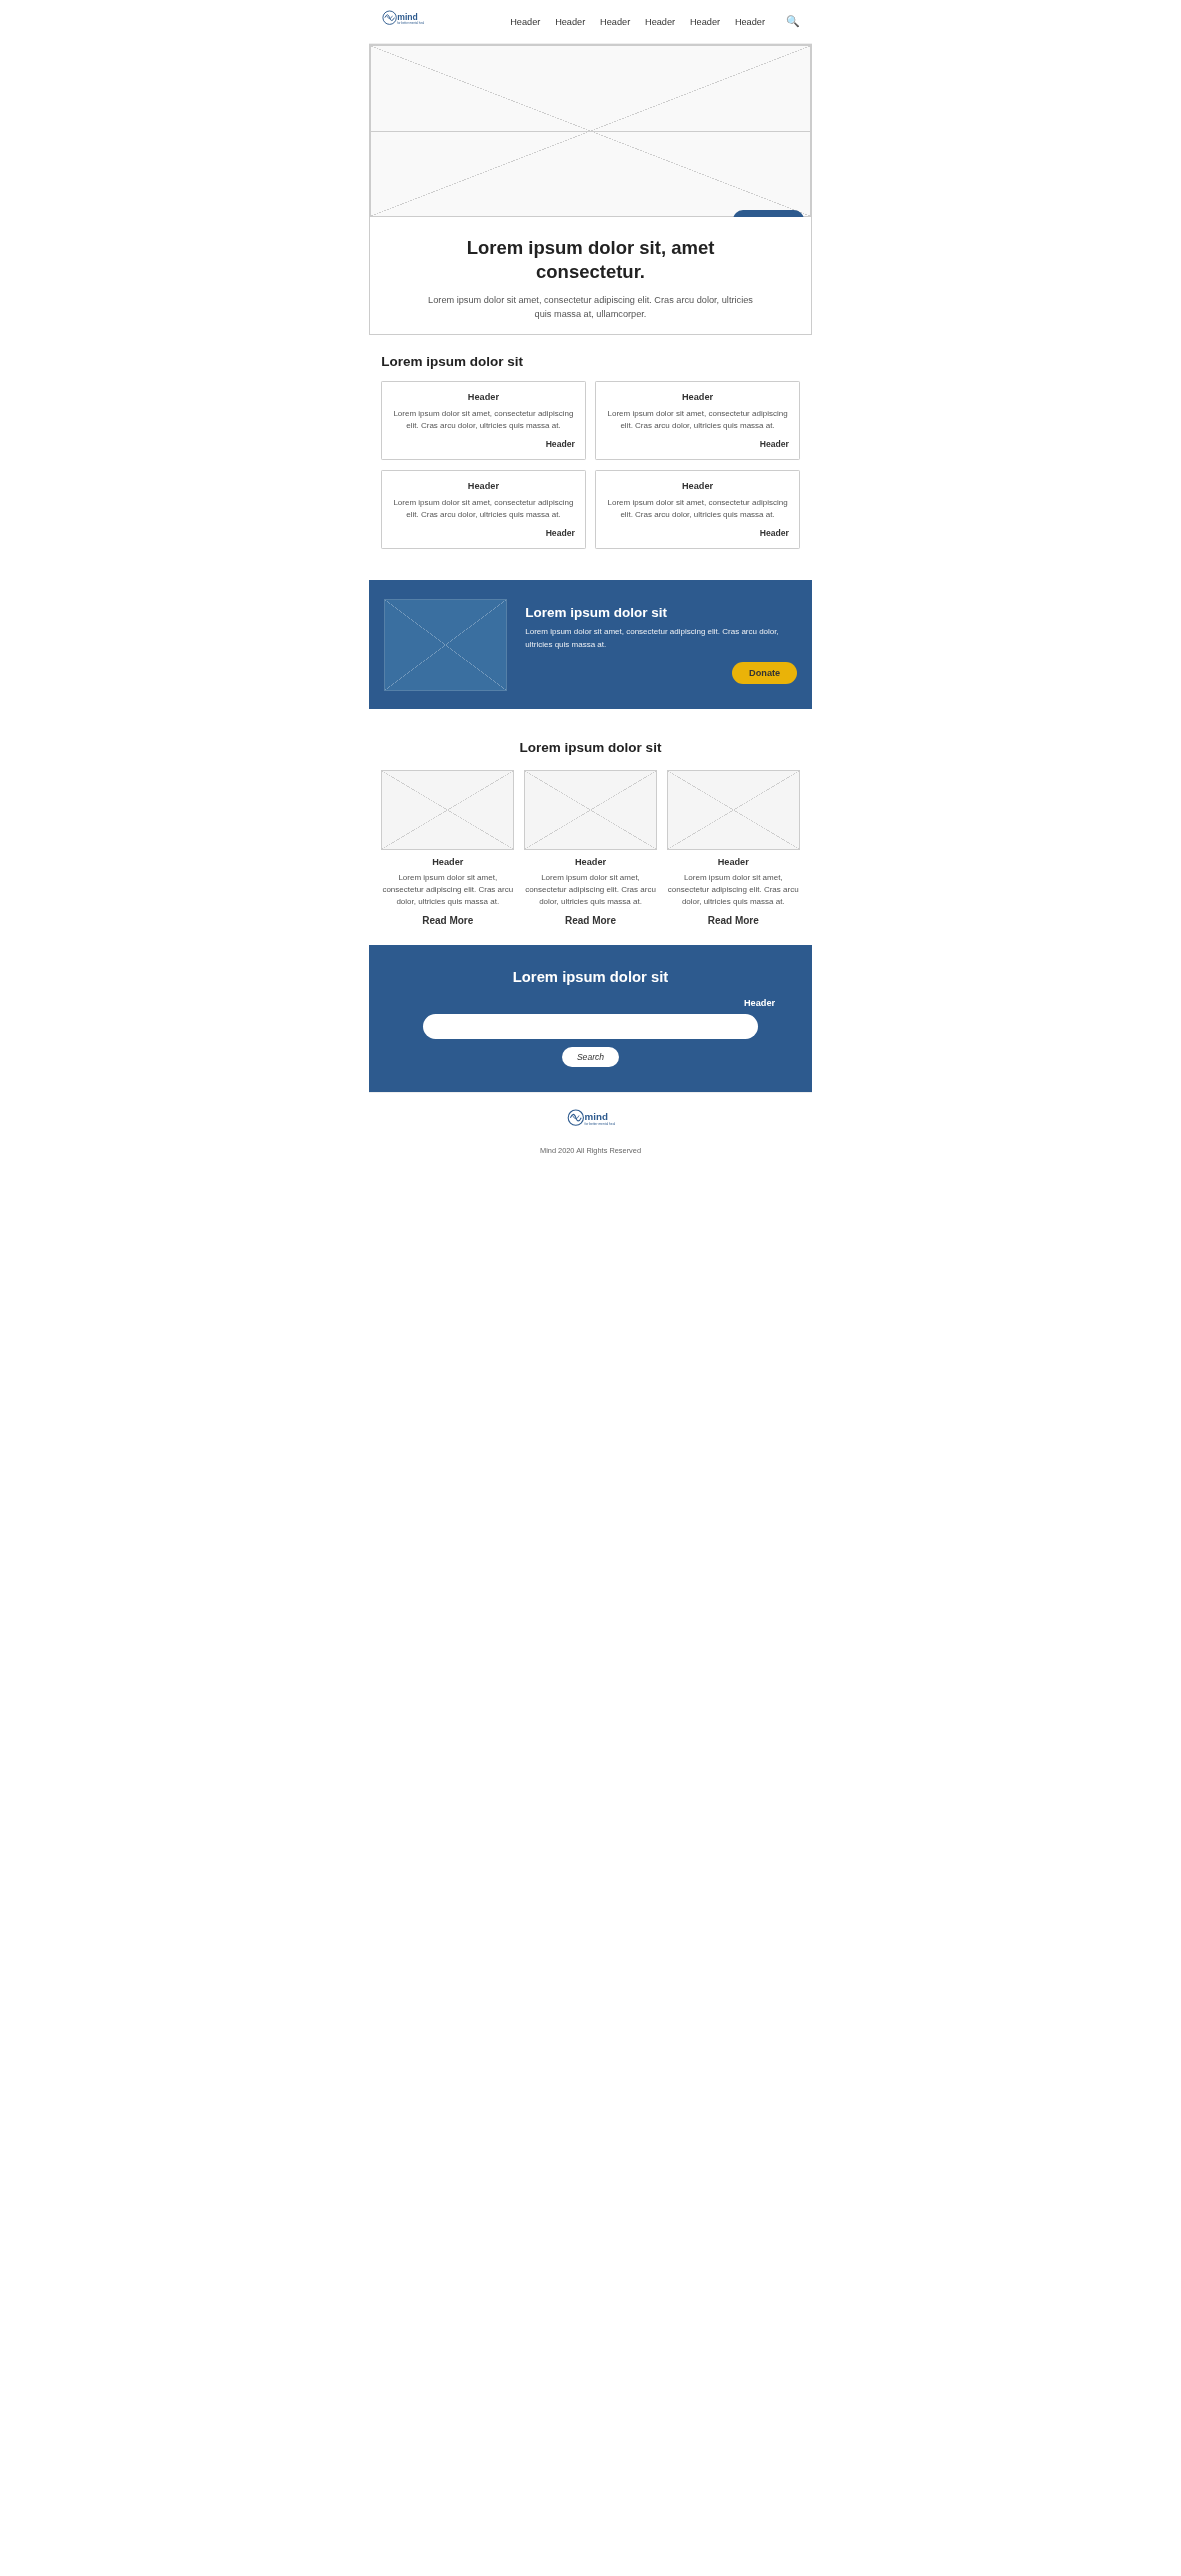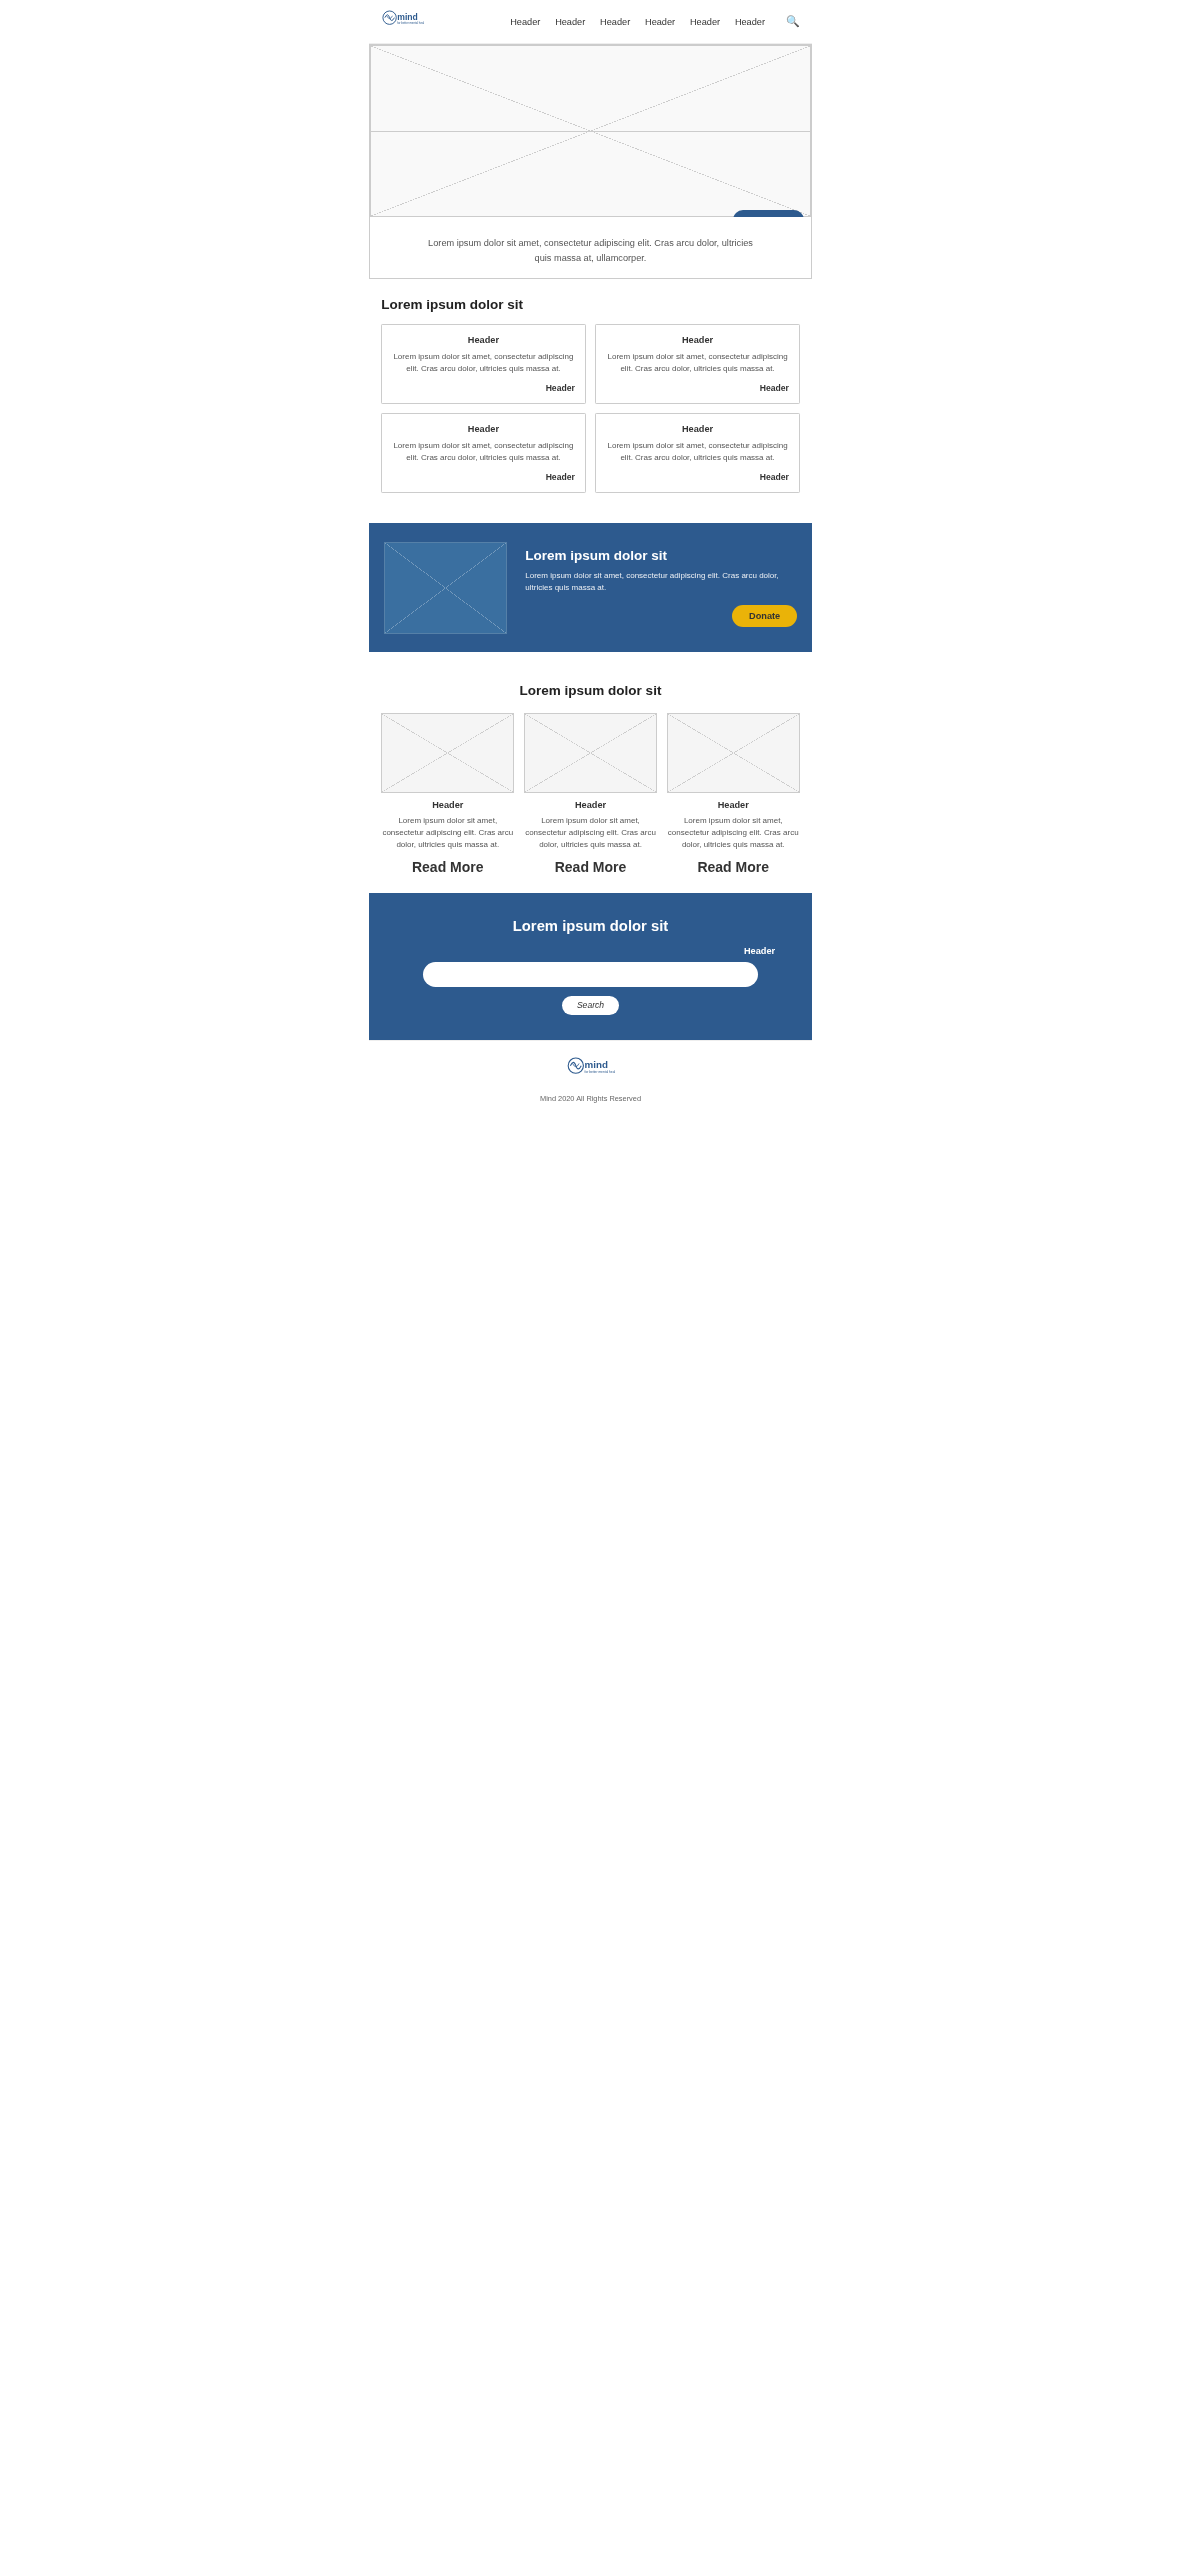--- a/index.html
+++ b/index.html
@@ -103,21 +103,21 @@
     }
     .image-card-img::before {
       content: '';
       position: absolute; top: 0; left: 0;
       width: 100%; height: 100%;
       background: linear-gradient(to bottom right, transparent calc(50% - 0.3px), #ccc calc(50% - 0.3px), #ccc calc(50% + 0.3px), transparent calc(50% + 0.3px)),
                   linear-gradient(to top right, transparent calc(50% - 0.3px), #ccc calc(50% - 0.3px), #ccc calc(50% + 0.3px), transparent calc(50% + 0.3px));
     }
     .image-card-header { font-size: 9.2px; font-weight: 700; margin-bottom: 4.9px; }
     .image-card-text { font-size: 8px; color: #555; line-height: 1.5; margin-bottom: 7.4px; }
-    .read-more { font-size: 14px; font-weight: 600; color: #333; cursor: pointer; text-decoration: none; }
+    .read-more { font-size: 10px; font-weight: 600; color: #333; cursor: pointer; text-decoration: none; }
 
     
     .newsletter-section {
       background: #2d5a8e; color: #fff;
       padding: 24.6px 12.3px; text-align: center;
     }
     .newsletter-title { font-size: 14.8px; font-weight: 700; margin-bottom: 12.3px; }
     .newsletter-label { font-size: 9.2px; font-weight: 600; margin-bottom: 6.2px; text-align: right; padding-right: 24.6px; }
     .newsletter-input {
       width: 80%; padding: 7.4px 9.8px; border-radius: 14.8px;
@@ -161,20 +161,21 @@
     <span class="nav-search-icon">🔍</span>
   </div>
 </nav>
 
 <section class="hero">
   <div class="hero-image-placeholder">
     <div class="placeholder-box"></div>
     <button class="need-help-btn">Need help now?</button>
   </div>
   <div class="hero-text">
+    <h1 class="hero-title">Lorem ipsum dolor sit, amet consectetur.</h1>
     <p class="hero-subtitle">Lorem ipsum dolor sit amet, consectetur adipiscing elit. Cras arcu dolor, ultricies quis massa at, ullamcorper.</p>
   </div>
 </section>
 
 <section class="section-cards">
   <h2 class="section-title-left">Lorem ipsum dolor sit</h2>
   <div class="cards-grid">
 
     <div class="card">
       <div class="card-header">Header</div>

